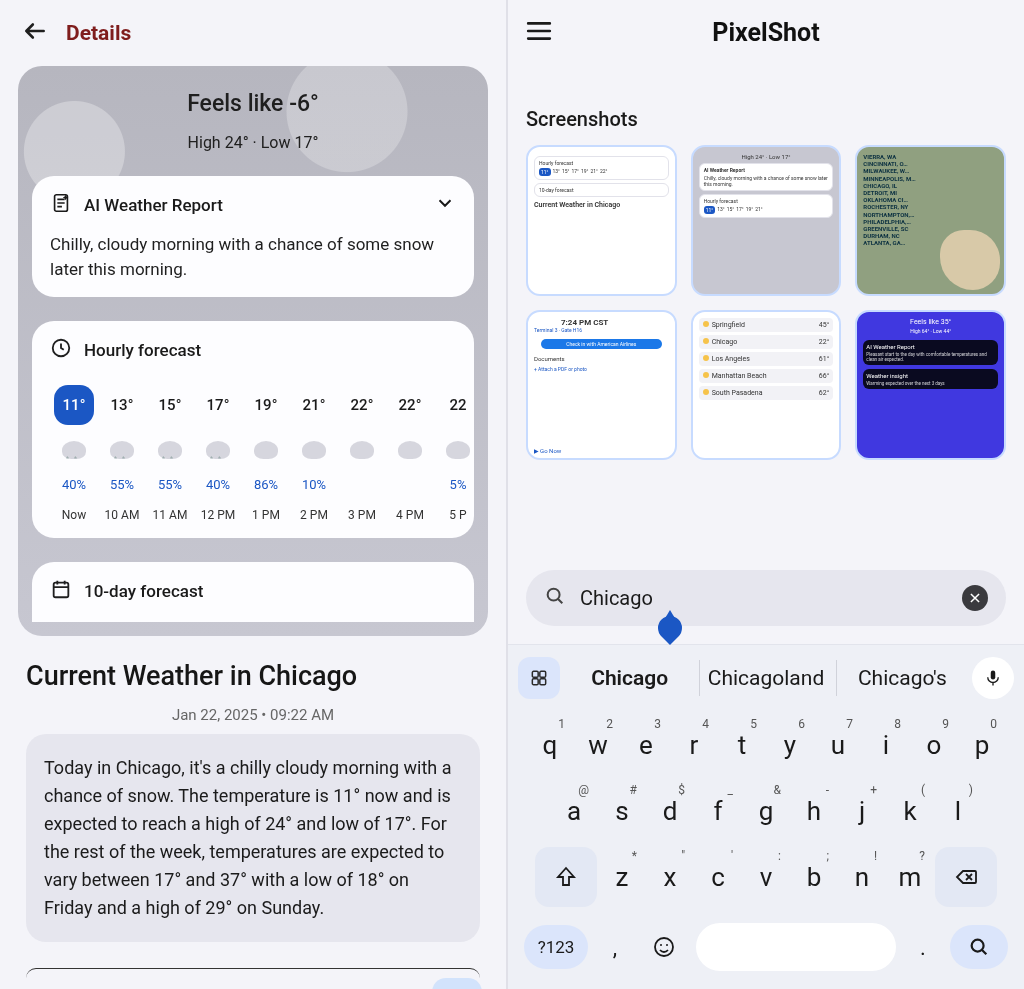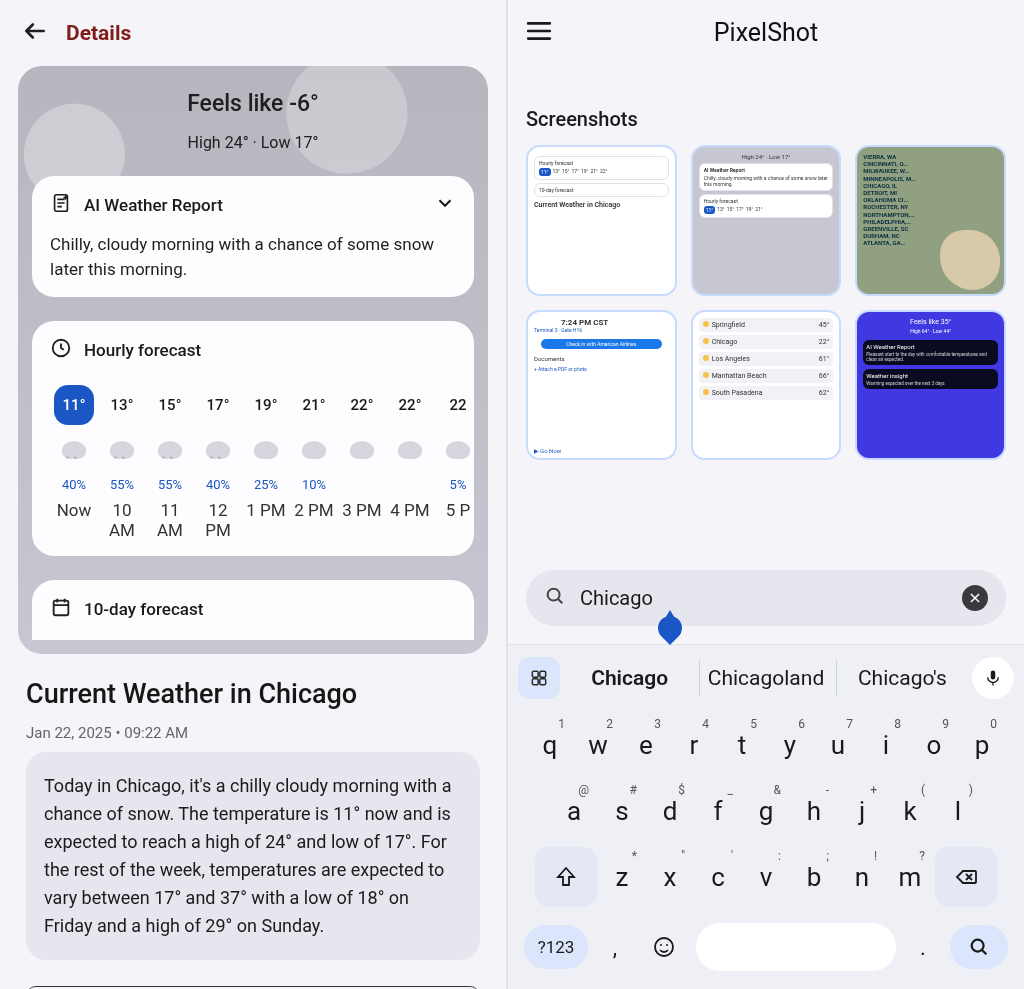--- a/index.html
+++ b/index.html
@@ -41,41 +41,41 @@
   .hourly-grid { display:flex; gap:0; margin-top:22px; }
   .hour-col { width:48px; flex:0 0 48px; text-align:center; font-size:14px; }
   .temp-chip { width:40px; height:40px; border-radius:12px; margin:0 auto; display:flex; align-items:center; justify-content:center; font-size:15px; font-weight:500; }
   .temp-chip.active { background:#1b57c4; color:#fff; border-radius:14px;}
   .cloud { width:24px; height:18px; margin:16px auto 6px auto; position:relative;}
   .cloud .c { position:absolute; inset:0; background:#d6d6de; border-radius:50% 50% 40% 40%;}
   .cloud .snow::after,.cloud .snow::before{ content:"*"; position:absolute; font-size:7px; color:#9aa; top:14px;}
   .cloud .snow::before{left:4px;} .cloud .snow::after{left:12px;}
   .precip { color:#1b57c4; font-size:13px; margin-top:18px;}
   .precip.none{ color:transparent; }
-  .hourlabel { margin-top:8px; font-size:17px; color:#333;}
+  .hourlabel { margin-top:16px; font-size:12px; color:#333;}
 
   .tenday-card { margin-top:14px; border-radius:22px 22px 0 0; padding-bottom:18px;}
   .tenday-card .card-head svg { stroke:#1f1f1f; stroke-width:2; fill:none;}
 
   .below-hero { padding:0 8px; }
   .section-title { margin-top:24px; font-size:27px; font-weight:500; color:#161616; }
-  .timestamp { margin-top:14px; font-size:15px; color:#666; }
+  .timestamp { margin-top:14px; font-size:15px; color:#666;text-align:center; }
 
   .summary-card { margin-top:10px; background:#e6e6ee; border-radius:20px; padding:20px 18px; font-size:18px; line-height:1.55; color:#1b1b1b;}
   .page-break { margin-top:26px; height:10px; border-top:1px solid #333; border-radius:12px 12px 0 0; }
 
   .l-toolbar { height:64px; display:flex; align-items:center; padding:0 24px; gap:36px; }
   .l-toolbar svg { width:24px; height:24px; fill:#1a1a1a; }
   .fab { margin-left:auto; width:50px; height:50px; border-radius:14px; background:#d2e3fc; display:flex; align-items:center; justify-content:center;}
   .fab svg { stroke:#1b57c4; stroke-width:2.2; fill:none; width:26px; height:26px;}
 
   
   .r-header { display:flex; align-items:center; padding:18px 18px; }
   .menu-icon svg { width:26px; height:20px; stroke:#1a1a1a; stroke-width:2.4; fill:none; stroke-linecap:round;}
-  .app-title { flex:1; text-align:center; font-size:25px; font-weight:400; color:#111;}
+  .app-title { flex:1; text-align:center; font-size:25px; font-weight:700; color:#111;}
 
   .section-label { padding:42px 18px 14px 18px; font-size:20px; font-weight:500; color:#1a1a1a;}
 
   .thumbs { padding:0 18px; display:grid; grid-template-columns:repeat(3, 1fr); gap:14px;}
   .thumb { aspect-ratio: 1/1; border-radius:14px; border:2px solid #c7dbff; background:#fff; overflow:hidden; position:relative; font-size:5px; padding:6px; color:#333;}
   .thumb .mini-card{ background:#fff; border:1px solid #e2e2ea; border-radius:6px; padding:3px 4px; margin-top:3px;}
   .thumb .mini-title{ font-size:7px; font-weight:600; margin-top:4px;}
   .thumb-green { background:#90a080; color:#0b3040; font-weight:700; line-height:1.2; padding:6px;}
   .thumb-blue { background:#4038e0; color:#fff; padding:6px;}
   .thumb-list { display:flex; flex-direction:column; gap:3px;}
@@ -195,21 +195,21 @@
                   <div class="c snow"></div>
                 </div>
      <div class="precip ">40%</div>
      <div class="hourlabel">12 PM</div>
               </div>
               <div class="hour-col">
                 <div class="temp-chip ">19°</div>
      <div class="cloud">
                   <div class="c "></div>
                 </div>
-     <div class="precip ">25%</div>
+     <div class="precip ">86%</div>
      <div class="hourlabel">1 PM</div>
               </div>
               <div class="hour-col">
                 <div class="temp-chip ">21°</div>
      <div class="cloud">
                   <div class="c "></div>
                 </div>
      <div class="precip ">10%</div>
      <div class="hourlabel">2 PM</div>
               </div>

